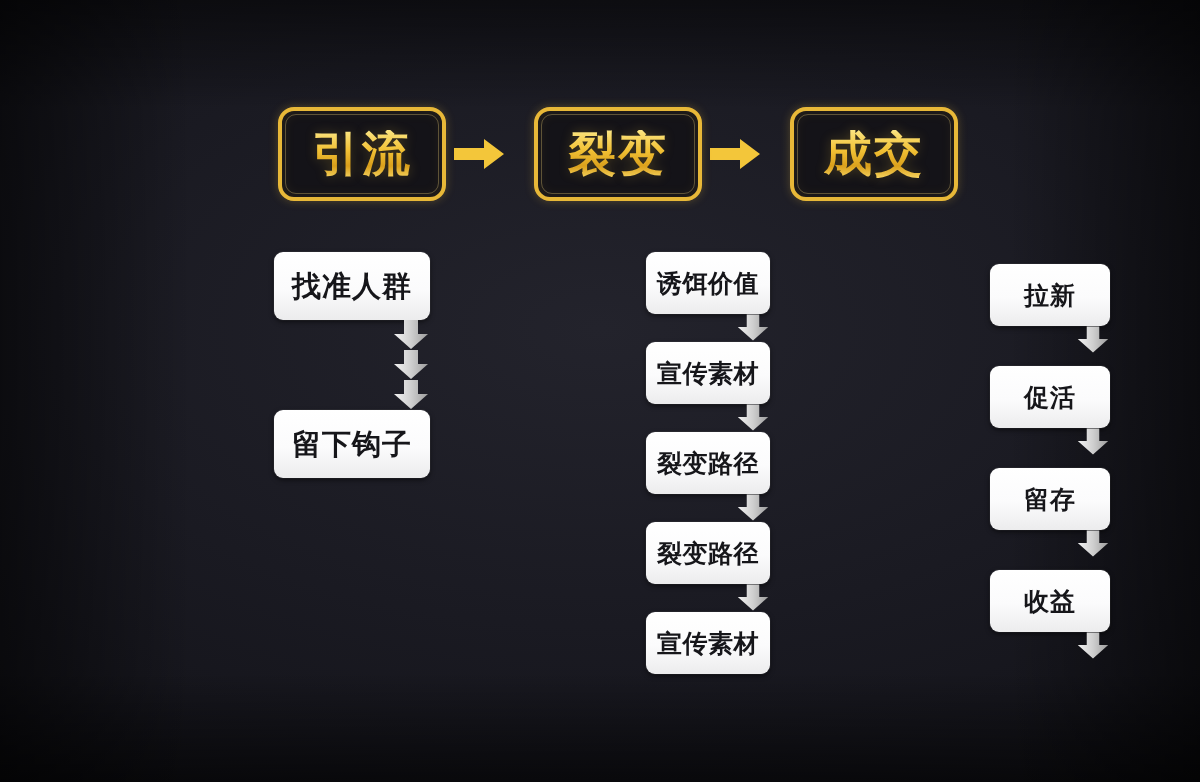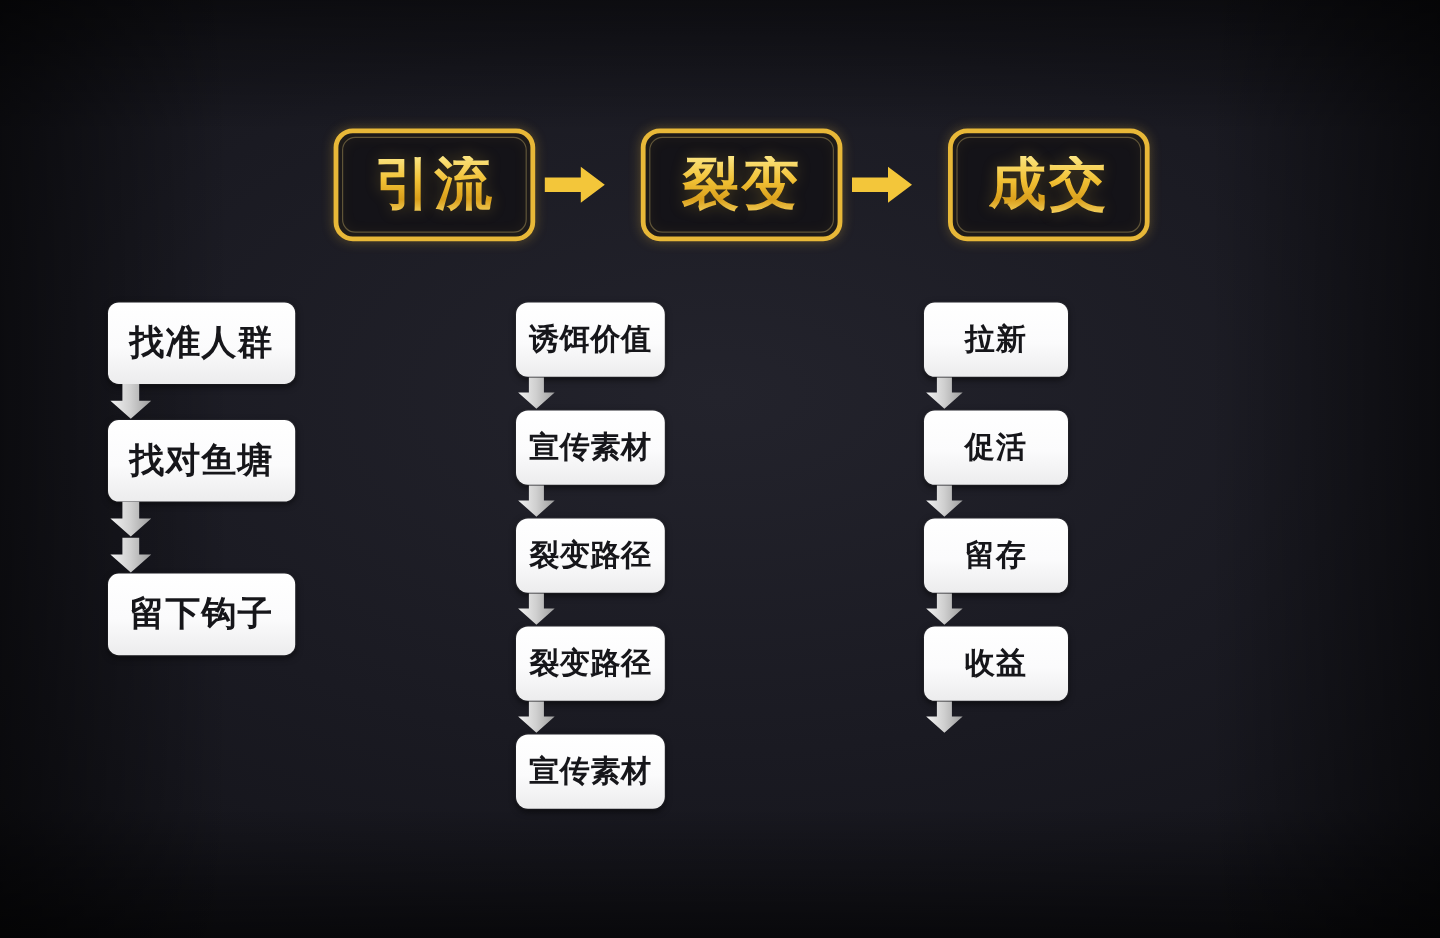--- a/index.html
+++ b/index.html
@@ -105,42 +105,42 @@
     width:1200px;
     height:480px;
     display:flex;
     justify-content:center;
     z-index:2;
   }
 
   .column {
     display:flex;
     flex-direction:column;
-    align-items:flex-start;
+    align-items:flex-end;
   }
   .col-1 { width:340px; }
   .col-2 { width:340px; }
   .col-3 { width:340px; }
 
   .node {
     background:linear-gradient(180deg,#ffffff 0%,#fbfbfc 55%,#ececed 100%);
     border-radius:9px;
     display:flex;
     align-items:center;
     justify-content:center;
     box-shadow:
       0 2px 5px rgba(0,0,0,.55),
       0 0 0 1px rgba(255,255,255,.06);
     color:#16161a;
     font-weight:bold;
     line-height:1;
   }
   .col-1 .node { width:156px; height:68px; font-size:29px; letter-spacing:1px; }
-  .col-2 .node { width:124px; height:62px; font-size:25px; letter-spacing:.5px;border-radius:10px; }
-  .col-3 .node { width:120px; height:62px; font-size:25px; letter-spacing:1px; }
+  .col-2 .node { width:124px; height:62px; font-size:25px; letter-spacing:.5px; }
+  .col-3 .node { width:120px; height:62px; font-size:25px; letter-spacing:1px;margin-top:12px; }
 
   .down-arrow {
     display:flex;
     align-items:center;
     justify-content:center;
   }
   .col-1 .down-arrow { height:30px; }
   .col-2 .down-arrow { height:28px; }
   .col-3 .down-arrow { height:28px; }
   .down-arrow svg { display:block; }
@@ -193,23 +193,20 @@
           <defs>
             <linearGradient id="dg1" x1="0" y1="0" x2="1" y2="0">
               <stop offset="0%" stop-color="#f2f2f2"></stop>
                 <stop offset="50%" stop-color="#cfcfcf"></stop>
                 <stop offset="100%" stop-color="#9d9d9d"></stop>
             </linearGradient>
           </defs>
           <path d="M12 0 H26 V14 H36 L19 29 L2 14 H12 Z" fill="url(#dg1)"></path>
         </svg>
       </div>
-      <div class="node">
-        <span>找对鱼塘</span>
-      </div>
       <div class="down-arrow">
         <svg width="38" height="30" viewBox="0 0 38 30" aria-hidden="true">
           <path d="M12 0 H26 V14 H36 L19 29 L2 14 H12 Z" fill="url(#dg1)"></path>
         </svg>
       </div>
       <div class="down-arrow">
         <svg width="38" height="30" viewBox="0 0 38 30" aria-hidden="true">
           <path d="M12 0 H26 V14 H36 L19 29 L2 14 H12 Z" fill="url(#dg1)"></path>
         </svg>
       </div>

